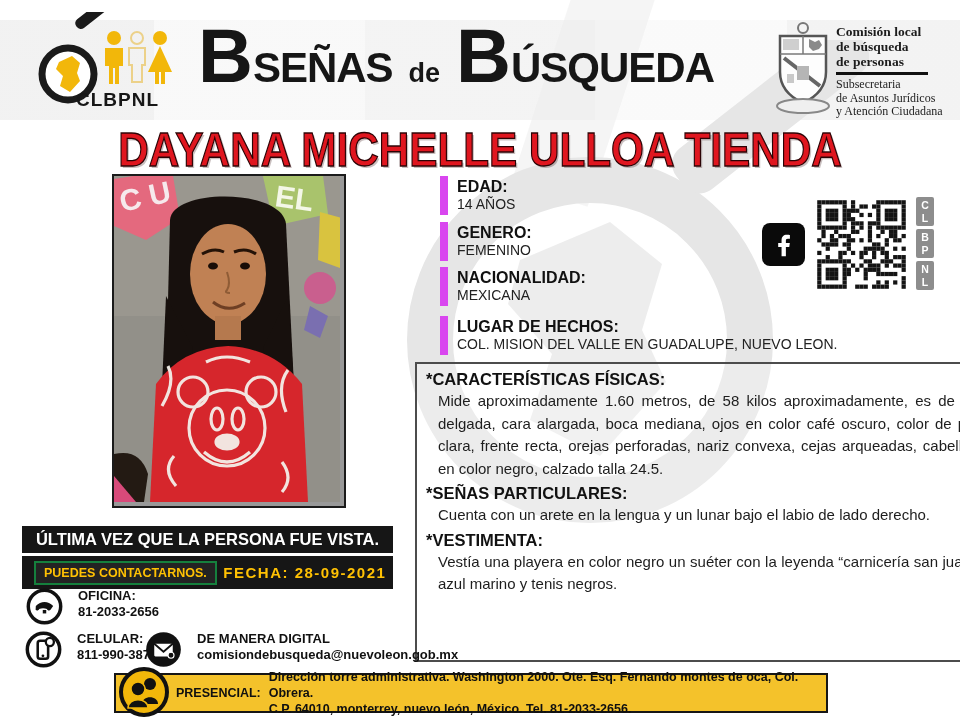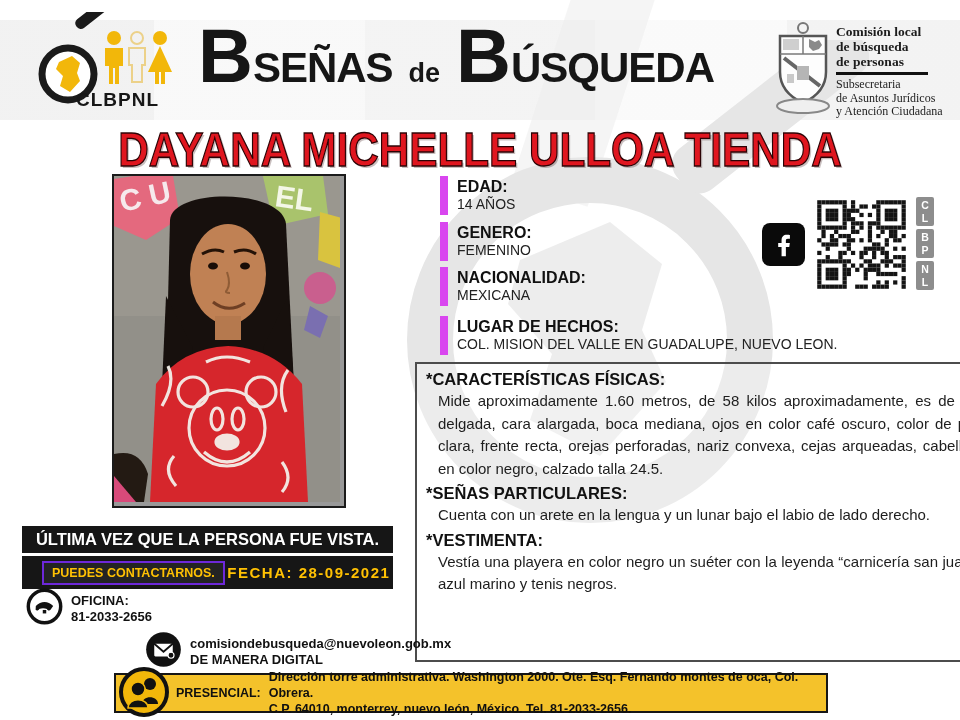--- a/index.html
+++ b/index.html
@@ -43,25 +43,25 @@
        display:flex;flex-direction:column;align-items:center;justify-content:center;line-height:1.15;}
   
   .infobox{position:absolute;left:415px;top:362px;width:634px;height:300px;border:2px solid #4c4c4c;
            padding:4px 9px;box-sizing:border-box;background:rgba(255,255,255,.25);}
   .infobox h3{margin:2px 0 1px 0;font-size:16.5px;color:#111;}
   .infobox p{margin:0 0 4px 0;padding-left:12px;font-size:15px;line-height:1.5;text-align:justify;color:#1d1d1d;}
   
   .lastbar{position:absolute;left:22px;top:526px;width:371px;height:27px;background:#161616;color:#fff;
            font-size:16.5px;font-weight:bold;text-align:center;line-height:27px;}
   .datebar{position:absolute;left:22px;top:556px;width:371px;height:33px;background:#161616;display:flex;align-items:center;}
-  .contactbox{margin-left:20px;border:2px solid #6d28d9;background:#232323;color:#ffc103;
+  .contactbox{margin-left:12px;border:2px solid #15803d;background:#232323;color:#ffc103;
               font-size:12.5px;font-weight:bold;padding:3px 8px;white-space:nowrap;}
   .fecha{flex:1;text-align:center;color:#ffc103;font-size:15px;font-weight:bold;letter-spacing:1.5px;white-space:nowrap;}
   
-  .citem{position:absolute;display:flex;align-items:flex-end;gap:8px;}
+  .citem{position:absolute;display:flex;align-items:flex-start;gap:15px;}
   .citem .txt{font-size:13px;font-weight:bold;line-height:1.25;color:#111;}
   .cicon{flex:0 0 auto;}
   
   .presbar{position:absolute;left:114px;top:673px;width:714px;height:40px;background:#f4c22b;border:2px solid #161616;
            box-sizing:border-box;display:flex;align-items:center;}
   .presicon{position:absolute;left:118px;top:666px;}
   .preslabel{margin-left:60px;font-size:12.5px;font-weight:bold;color:#101010;white-space:nowrap;}
   .presaddr{margin-left:8px;font-size:12.5px;font-weight:bold;line-height:1.3;color:#101010;}
 </style>
 </head>
@@ -470,30 +470,42 @@
       <svg class="cicon" width="37" height="37" viewBox="0 0 32 32">
         <circle cx="16" cy="16" r="14" fill="none" stroke="#111" stroke-width="3"></circle>
         <path d="M8.5 15.5c4.5-4.5 10.5-4.5 15 0l-2.3 3.4c-.9 1.1-2.7.6-3.1-.7-2.1-.9-4.6-.9-6.7 0-.4 1.3-2.2 1.8-3.1.7z" fill="#111"></path>
         <rect x="14.5" y="19" width="3" height="3" fill="#111"></rect>
       </svg>
       <div class="txt">
           <div>OFICINA:</div>
           <div>81-2033-2656</div>
         </div>
     </div>
+    <div class="citem" style="left:25px;top:631px;">
+      <svg class="cicon" width="37" height="37" viewBox="0 0 32 32">
+        <circle cx="16" cy="16" r="14" fill="none" stroke="#111" stroke-width="3"></circle>
+        <rect x="11" y="8.5" width="9" height="15.5" rx="2" fill="none" stroke="#111" stroke-width="2.2"></rect>
+        <circle cx="15.5" cy="21.5" r="1.2" fill="#111"></circle>
+        <circle cx="21.5" cy="9.5" r="3.5" fill="#fff" stroke="#111" stroke-width="2"></circle>
+      </svg>
+      <div class="txt">
+          <div>CELULAR:</div>
+          <div>811-990-3873</div>
+        </div>
+    </div>
     <div class="citem" style="left:145px;top:631px;width:280px;">
       <svg class="cicon" width="37" height="37" viewBox="0 0 32 32">
         <circle cx="16" cy="16" r="15" fill="#111"></circle>
         <rect x="8" y="11" width="16" height="11" rx="1" fill="#fff"></rect>
         <path d="M8 11 l8 7 8 -7" fill="none" stroke="#111" stroke-width="1.6"></path>
         <circle cx="22.5" cy="21" r="2.6" fill="#111" stroke="#fff" stroke-width="1"></circle>
       </svg>
       <div class="txt">
+          <div>DE MANERA DIGITAL</div>
           <div>comisiondebusqueda@nuevoleon.gob.mx</div>
-          <div>DE MANERA DIGITAL</div>
         </div>
     </div>
 
     <div class="presbar">
       <span class="preslabel">PRESENCIAL:</span>
       <div class="presaddr">
         <div>Dirección torre administrativa. Washington 2000. Ote. Esq. Fernando montes de oca, Col. Obrera.</div>
         <div>C.P. 64010, monterrey, nuevo león, México. Tel. 81-2033-2656.</div>
       </div>
     </div>

